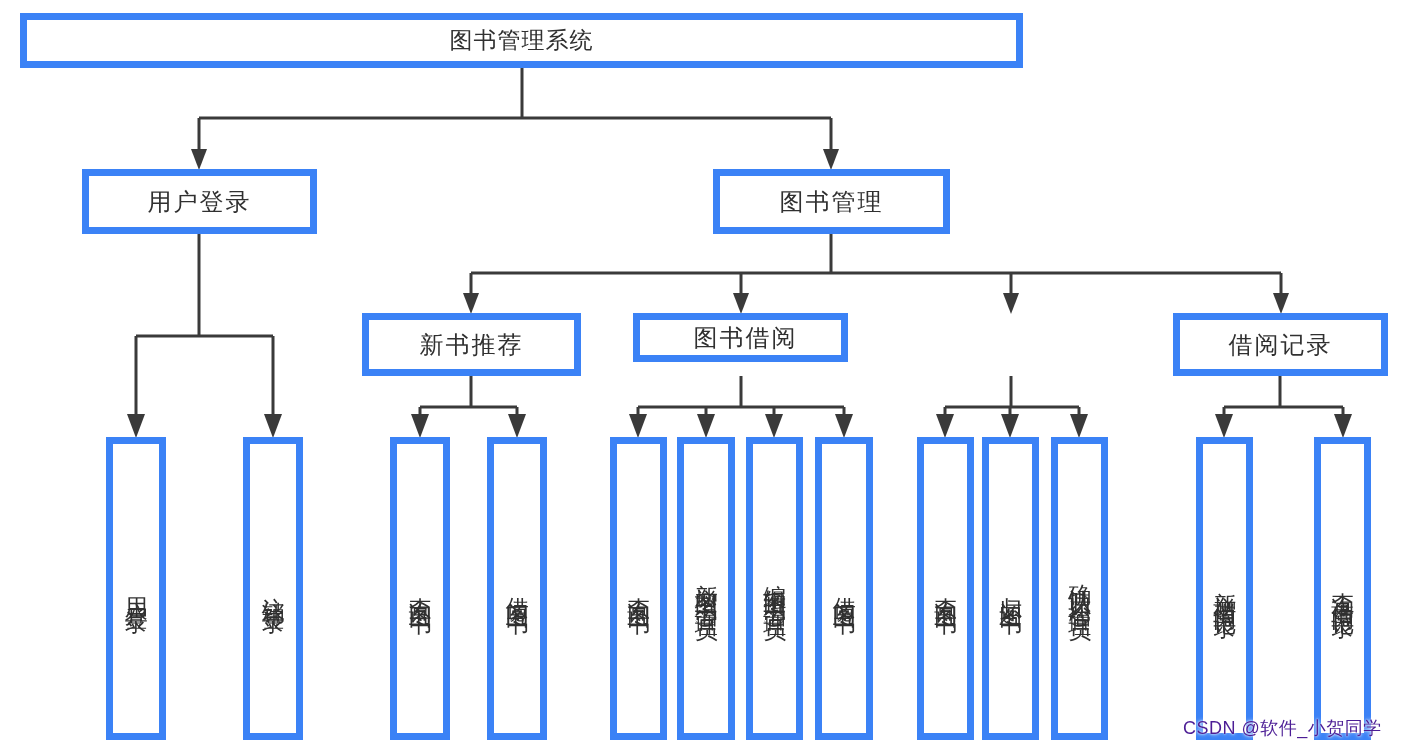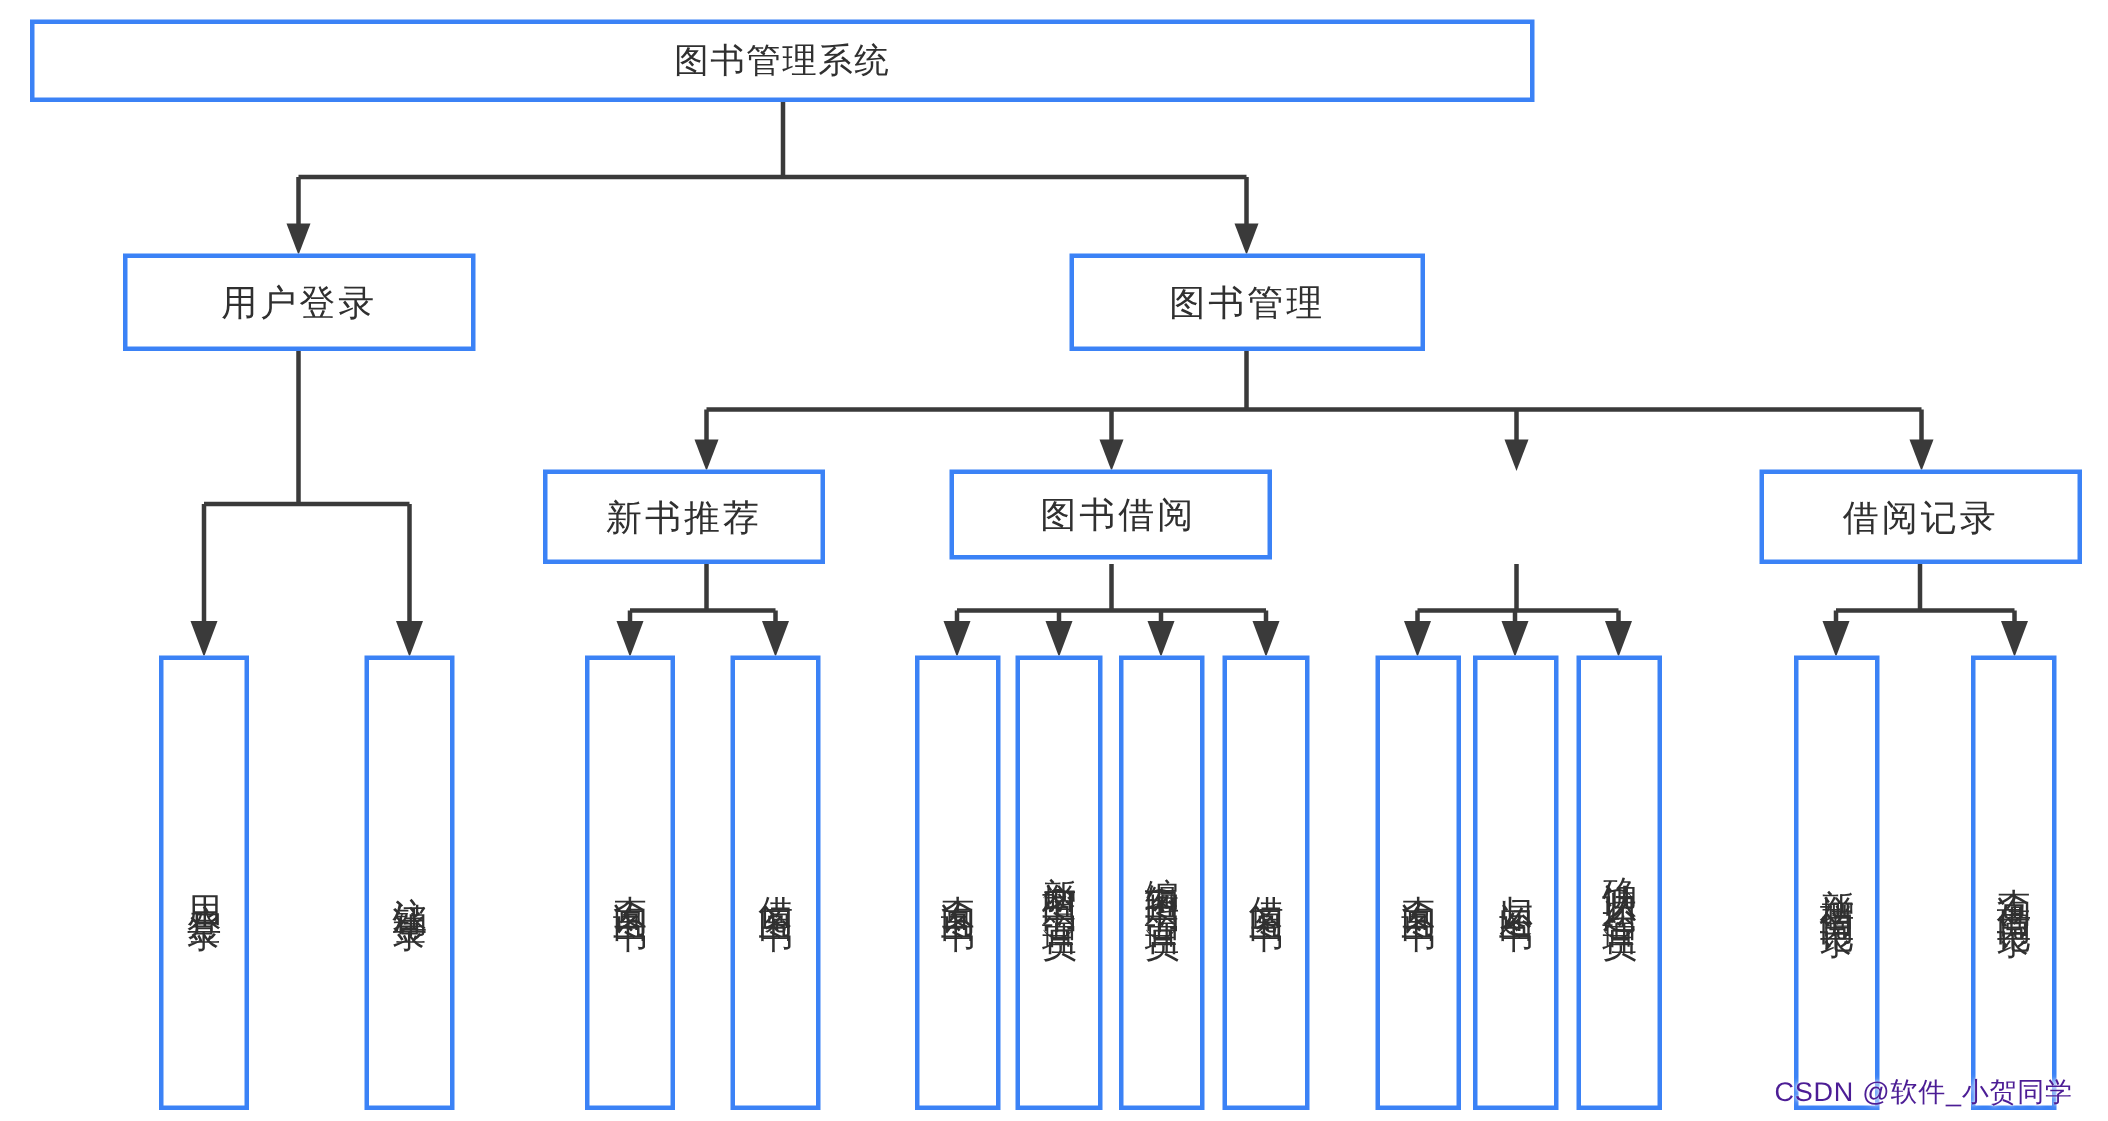--- a/index.html
+++ b/index.html
@@ -16,21 +16,21 @@
     overflow: hidden;
   }
   .connectors {
     position: absolute;
     inset: 0;
     pointer-events: none;
   }
   .node {
     position: absolute;
     box-sizing: border-box;
-    border: 3px solid #3b82f6;
+    border: 7px solid #3b82f6;
     background: #ffffff;
     color: #303030;
     display: flex;
     align-items: center;
     justify-content: center;
     text-align: center;
   }
   .node .lbl { display: block; }
   .h-lbl {
     font-size: 24px;
@@ -41,22 +41,22 @@
   .leaf .lbl {
     writing-mode: vertical-rl;
     font-size: 23px;
     letter-spacing: 5px;
     line-height: 1.1;
   }
   
   .n-root  { left: 20px;   top: 13px;  width: 1003px; height: 55px; }
   .n-l2a   { left: 82px;   top: 169px; width: 235px;  height: 65px; }
   .n-l2b   { left: 713px;  top: 169px; width: 237px;  height: 65px; text-align: right; }
-  .n-l3a   { left: 362px;  top: 313px; width: 188px;  height: 63px; }
-  .n-l3b   { left: 633px;  top: 313px; width: 215px;  height: 60px; padding-left: 10px; }
+  .n-l3a   { left: 362px;  top: 313px; width: 219px;  height: 63px; }
+  .n-l3b   { left: 633px;  top: 313px; width: 215px;  height: 49px; padding-left: 10px; }
   .n-l3c   { left: 905px;  top: 313px; width: 213px;  height: 63px; }
   .n-l3d   { left: 1173px; top: 313px; width: 215px;  height: 63px; }
   .leaf    { top: 437px; height: 303px; }
   .n-f1  { left: 106px;  width: 60px; }
   .n-f2  { left: 243px;  width: 60px; }
   .n-f3  { left: 390px;  width: 60px; }
   .n-f4  { left: 487px;  width: 60px; }
   .n-f5  { left: 610px;  width: 57px; }
   .n-f6  { left: 677px;  width: 58px; }
   .n-f7  { left: 746px;  width: 57px; }

